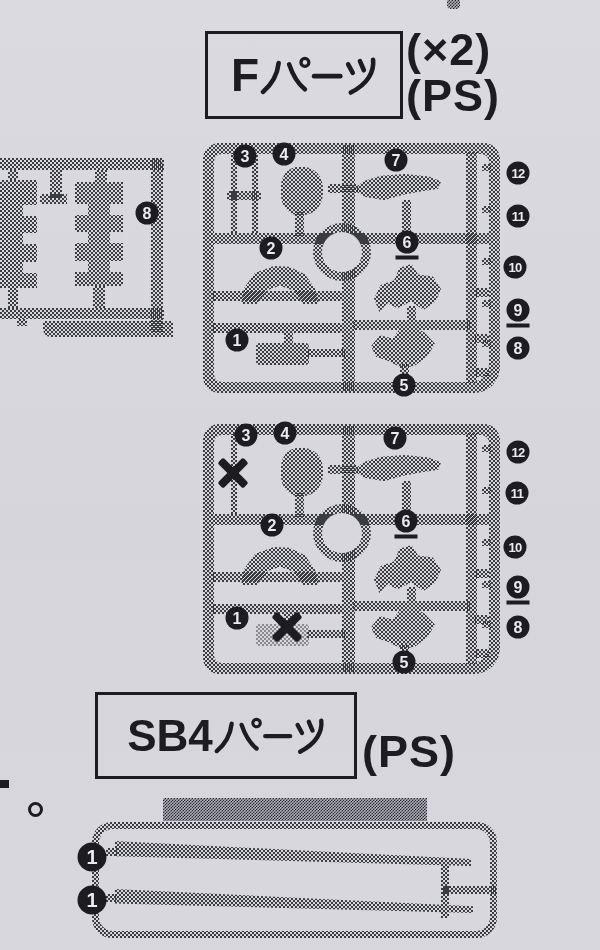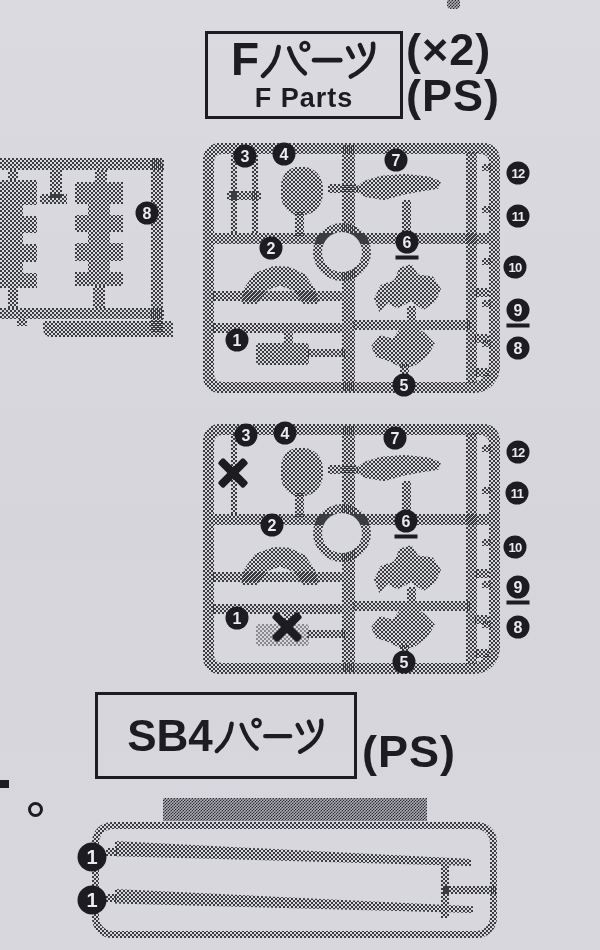--- a/index.html
+++ b/index.html
@@ -154,21 +154,20 @@
           <path d="M30 12 C28 30 18 46 6 56"></path>
           <path d="M46 14 C52 32 60 44 70 52"></path>
           <circle cx="70" cy="11" r="6" stroke-width="5"></circle>
           <path d="M84 32 L124 32"></path>
           <path d="M136 14 L143 27"></path>
           <path d="M154 9 L160 23"></path>
           <path d="M174 7 C176 25 166 44 140 57"></path>
         </g>
       </svg>
     </div>
-    <div class="hdr-en" style="font-size:27px;">F Parts</div>
   </div>
   <div class="side-labels" style="left:406px;top:27px;font-size:45px;">
     <div>(×2)</div>
     <div>(PS)</div>
   </div>
 
   <div class="runner-left">
     <div class="abs dither lr-top"></div>
     <div class="abs dither lr-right"></div>
     <div class="abs dither lr-bota"></div>

